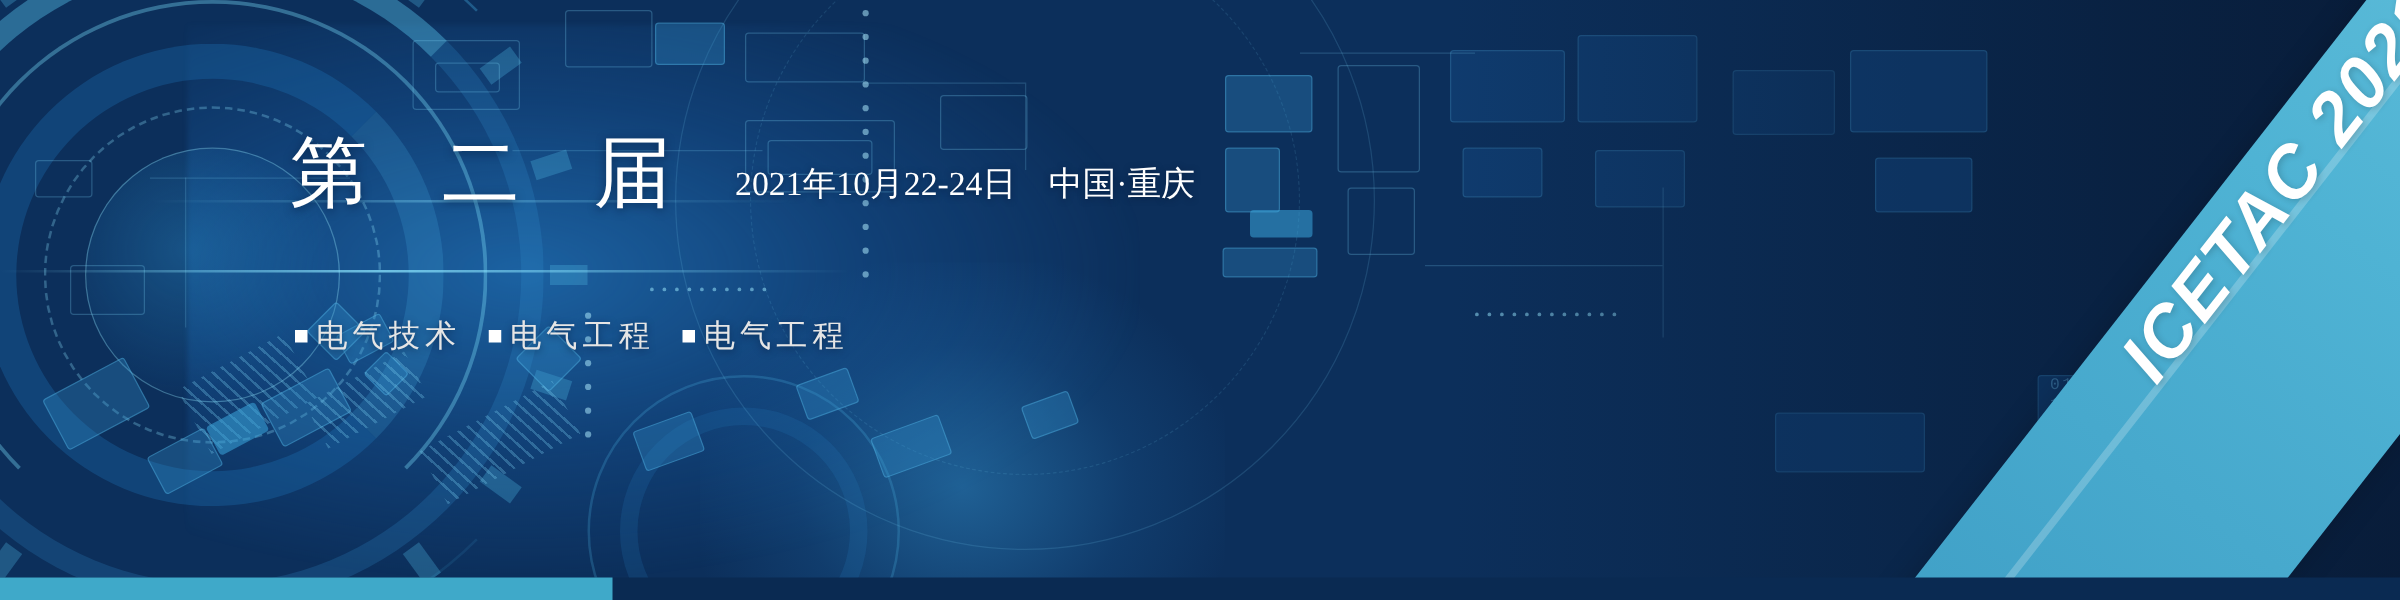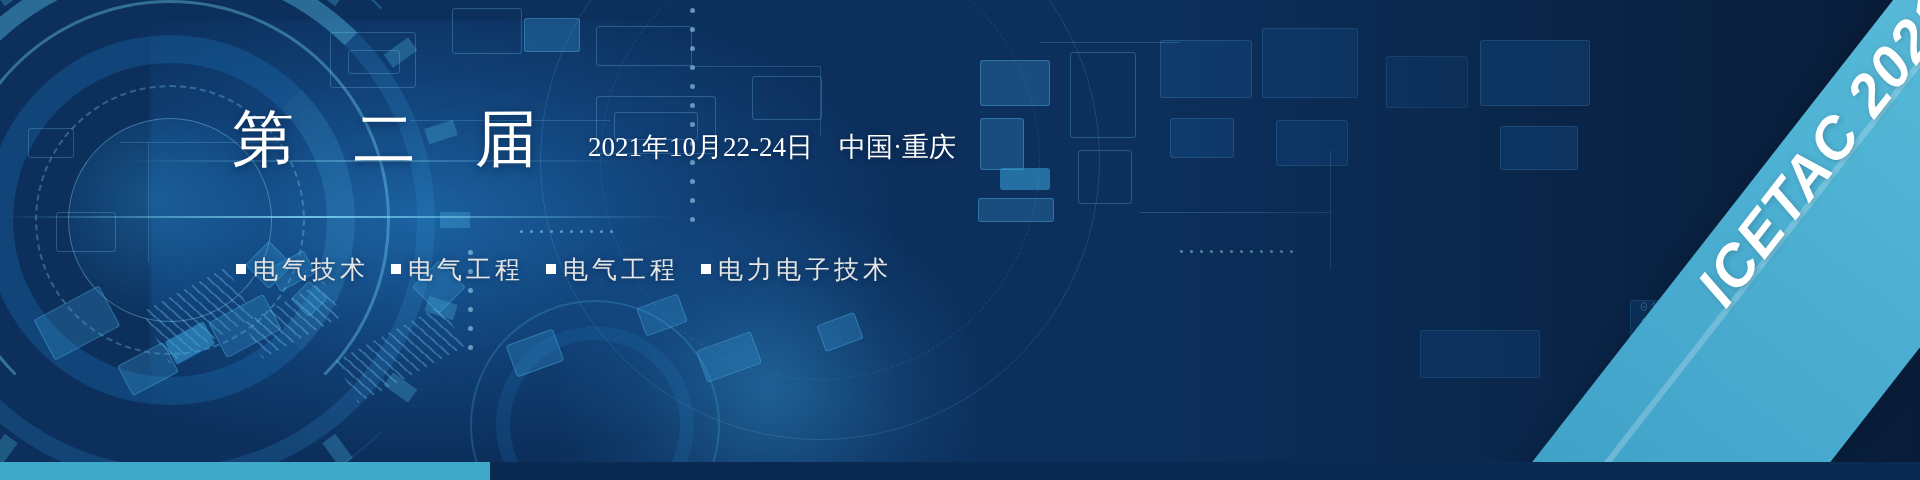--- a/index.html
+++ b/index.html
@@ -431,23 +431,19 @@
         <span>电气技术</span>
       </span>
       <span class="topic">
         <span class="bullet"></span>
         <span>电气工程</span>
       </span>
       <span class="topic">
         <span class="bullet"></span>
         <span>电气工程</span>
       </span>
-      <span class="topic">
-        <span class="bullet"></span>
-        <span>电力电子技术</span>
-      </span>
     </div>
   </div>
 
   <div class="bottom-bar"></div>
   <div class="bottom-bar-teal"></div>
 
 </div>
 
 </body></html>

